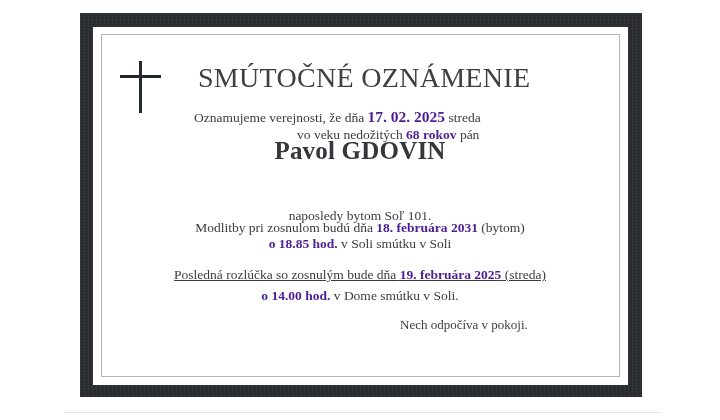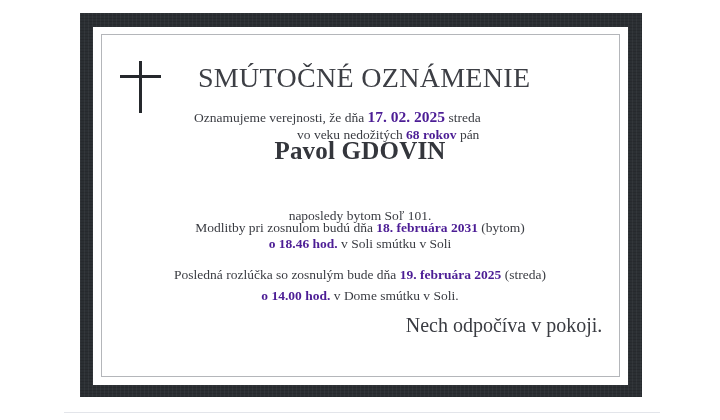--- a/index.html
+++ b/index.html
@@ -119,23 +119,23 @@
       font-size: 25px;
       line-height: 30px;
       color: #34363c;
       letter-spacing: 0.2px;
     }
     .closing {
       position: absolute;
       left: 400px;
       width: 208px;
       top: 315px;
-      text-align: center;
+      text-align: left;
       font-family: "Liberation Serif", "DejaVu Serif", serif;
-      font-size: 20px;
+      font-size: 13px;
       line-height: 20px;
       color: #3a3c42;
       white-space: nowrap;
     }
   </style>
 </head>
 <body>
 
 <div class="page-rule"></div>
 
@@ -161,23 +161,23 @@
 </div>
 
 <div class="name">Pavol GDOVIN</div>
 
 <div class="line center" style="top:208px;">naposledy bytom Soľ 101.</div>
 
 <div class="line center" style="top:220px;">
   <span>Modlitby pri zosnulom budú dňa </span><b>18. februára 2031</b><span> (bytom)</span>
 </div>
 <div class="line center" style="top:236px;">
-  <b>o 18.46 hod.</b><span> v Soli smútku v Soli</span>
+  <b>o 18.85 hod.</b><span> v Soli smútku v Soli</span>
 </div>
 
-<div class="line center" style="top:267px;">
+<div class="line center" style="top:267px;text-decoration:underline;">
   <span>Posledná rozlúčka so zosnulým bude dňa </span><b>19. februára 2025</b><span> (streda)</span>
 </div>
 <div class="line center" style="top:288px;">
   <b>o 14.00 hod.</b><span> v Dome smútku v Soli.</span>
 </div>
 
 <div class="closing">Nech odpočíva v pokoji.</div>
 
 </body></html>

